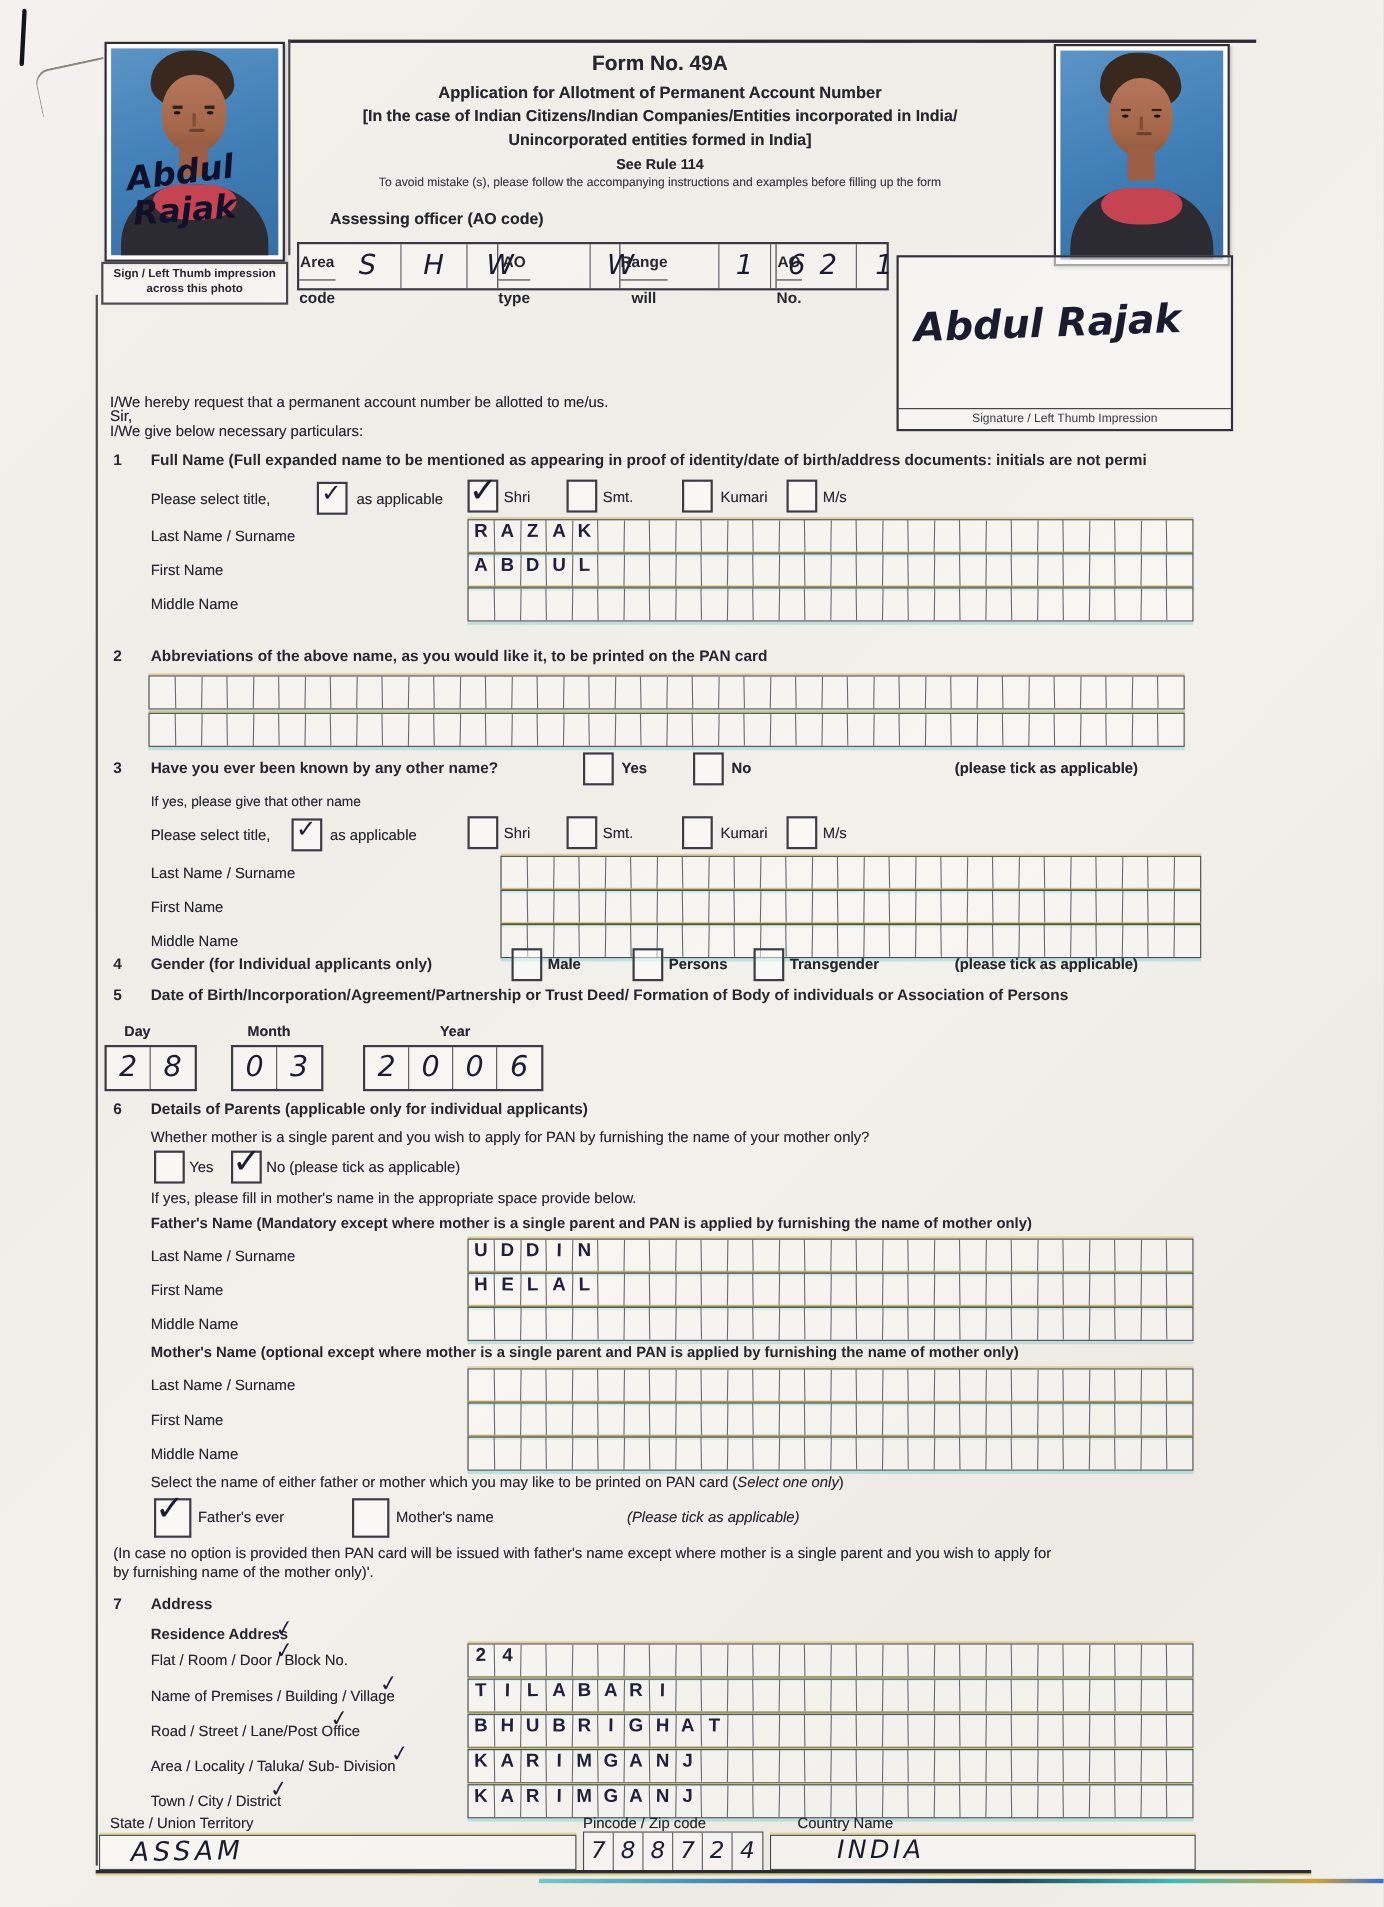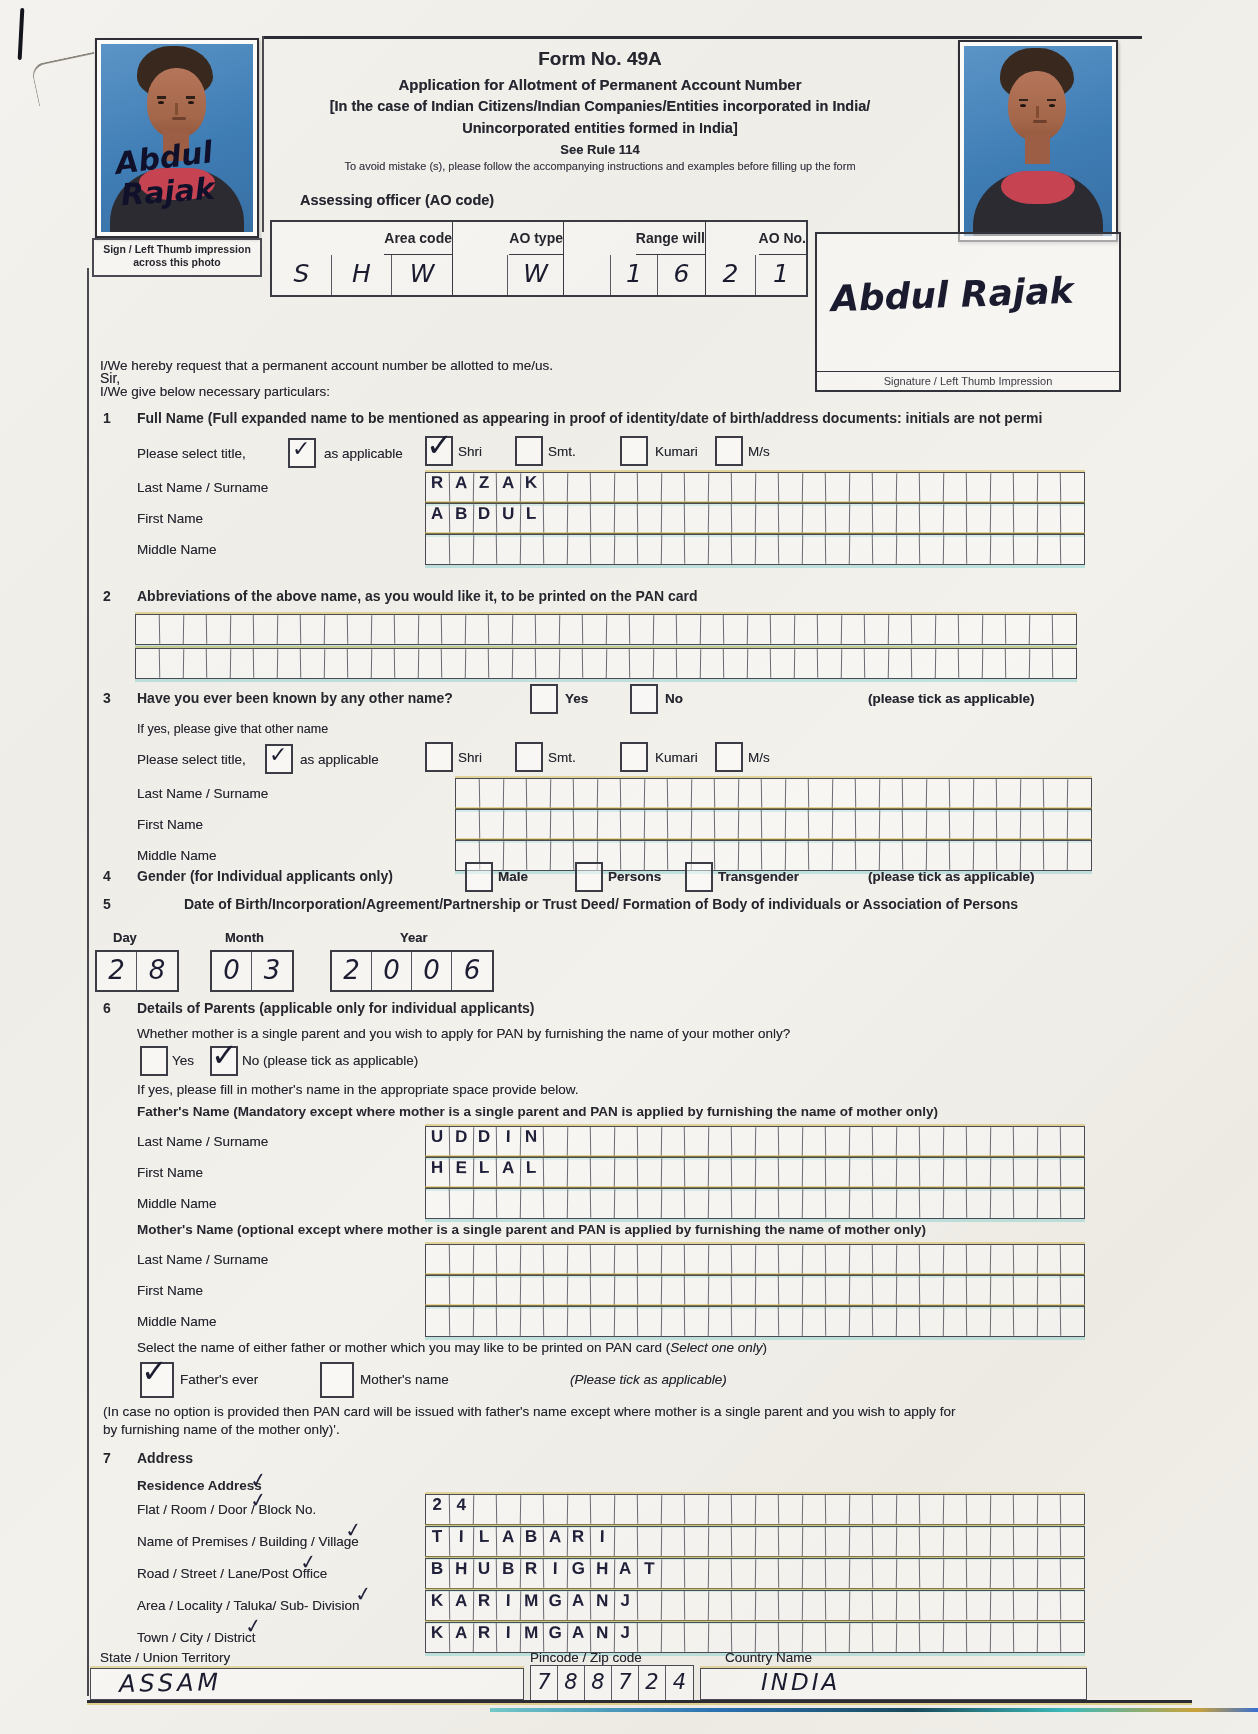--- a/index.html
+++ b/index.html
@@ -32,21 +32,21 @@
   .checkbox{position:absolute;width:24px;height:26px;border:2px solid #3c3c46;background:rgba(255,255,255,.5);}
   .checkbox.checked::after{content:"\2713";position:absolute;left:-1px;top:-12px;font-size:32px;
             font-weight:bold;color:#1d1d32;font-family:"DejaVu Sans",sans-serif;}
   .checkbox.sample.checked::after{left:2px;top:-4px;font-size:22px;}
   .lbl{font-size:13.5px;}
   .small{font-size:12.5px;}
   .sec-num{font-weight:bold;font-size:14px;}
   .sec-head{font-weight:bold;font-size:14px;white-space:nowrap;}
   
   .ao-table{display:flex;border:2px solid #3a3a42;background:rgba(255,255,255,.3);}
-  .ao-col{display:flex;flex-direction:column;border-right:1.6px solid #3a3a42;align-items:flex-end;}
+  .ao-col{display:flex;border-right:1.6px solid #3a3a42;}
   .ao-col:last-child{border-right:none;}
   .ao-head{height:32px;line-height:32px;text-align:center;font-weight:bold;font-size:14px;
            border-bottom:1.6px solid #3a3a42;}
   .ao-cells{display:flex;height:40px;}
   .ao-cells .cell{border-right:1px solid #5a5a62;box-sizing:border-box;text-align:center;
            line-height:38px;font-size:25px;font-family:"DejaVu Sans",sans-serif;font-style:italic;color:#1b1b30;}
   .ao-cells .cell:last-child{border-right:none;}
   
   .photo-frame{position:absolute;border:2px solid #2e2e34;background:#fcfbf8;padding:4px;box-shadow:1px 2px 3px rgba(0,0,0,.25);}
   .photo-img{position:relative;width:100%;height:100%;overflow:hidden;
@@ -491,21 +491,21 @@
   <div class="abs sec-head" style="left:137px;top:868px;">Gender (for Individual applicants only)</div>
   <div class="checkbox" style="left:465px;top:862px;"></div>
   <div class="abs print lbl b" style="left:498px;top:869px;">Male</div>
   <div class="checkbox" style="left:575px;top:862px;"></div>
   <div class="abs print lbl b" style="left:608px;top:869px;">Persons</div>
   <div class="checkbox" style="left:685px;top:862px;"></div>
   <div class="abs print lbl b" style="left:718px;top:869px;">Transgender</div>
   <div class="abs print lbl b" style="left:868px;top:869px;">(please tick as applicable)</div>
 
   <div class="abs sec-num" style="left:103px;top:896px;">5</div>
-  <div class="abs sec-head" style="left:137px;top:896px;margin-left:47px;">Date of Birth/Incorporation/Agreement/Partnership or Trust Deed/ Formation of Body of individuals or Association of Persons</div>
+  <div class="abs sec-head" style="left:137px;top:896px;">Date of Birth/Incorporation/Agreement/Partnership or Trust Deed/ Formation of Body of individuals or Association of Persons</div>
   <div class="abs print b" style="left:113px;top:930px;font-size:13px;">Day</div>
   <div class="abs print b" style="left:225px;top:930px;font-size:13px;">Month</div>
   <div class="abs print b" style="left:400px;top:930px;font-size:13px;">Year</div>
   <div class="date-grid abs" style="left:95px;top:950px;">
       <span class="cell">2</span>
       <span class="cell">8</span>
     </div>
   <div class="date-grid abs" style="left:210px;top:950px;">
       <span class="cell">0</span>
       <span class="cell">3</span>

